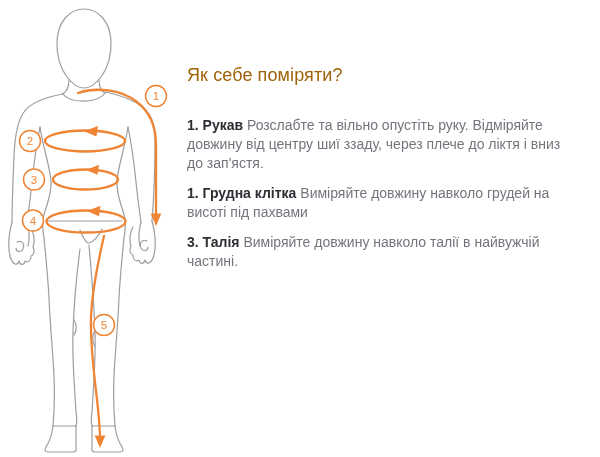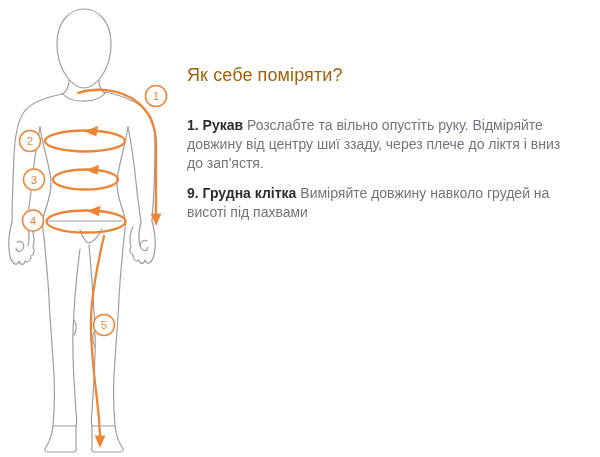--- a/index.html
+++ b/index.html
@@ -115,20 +115,22 @@
     </svg>
   </div>
 
   <div class="content">
     <h2 class="title">Як себе поміряти?</h2>
 
     <p class="item"><strong>1. Рукав</strong><span> Розслабте та вільно опустіть руку. Відміряйте
 довжину від центру шиї ззаду, через плече до ліктя і вниз
 до зап'ястя.</span></p>
 
-    <p class="item"><strong>9. Грудна клітка</strong><span> Виміряйте довжину навколо грудей на
+    <p class="item"><strong>1. Грудна клітка</strong><span> Виміряйте довжину навколо грудей на
 висоті під пахвами</span></p>
 
+    <p class="item"><strong>3. Талія</strong><span> Виміряйте довжину навколо талії в найвужчій
+частині.</span></p>
 
 
   </div>
 
 </div>
 
 </body></html>

